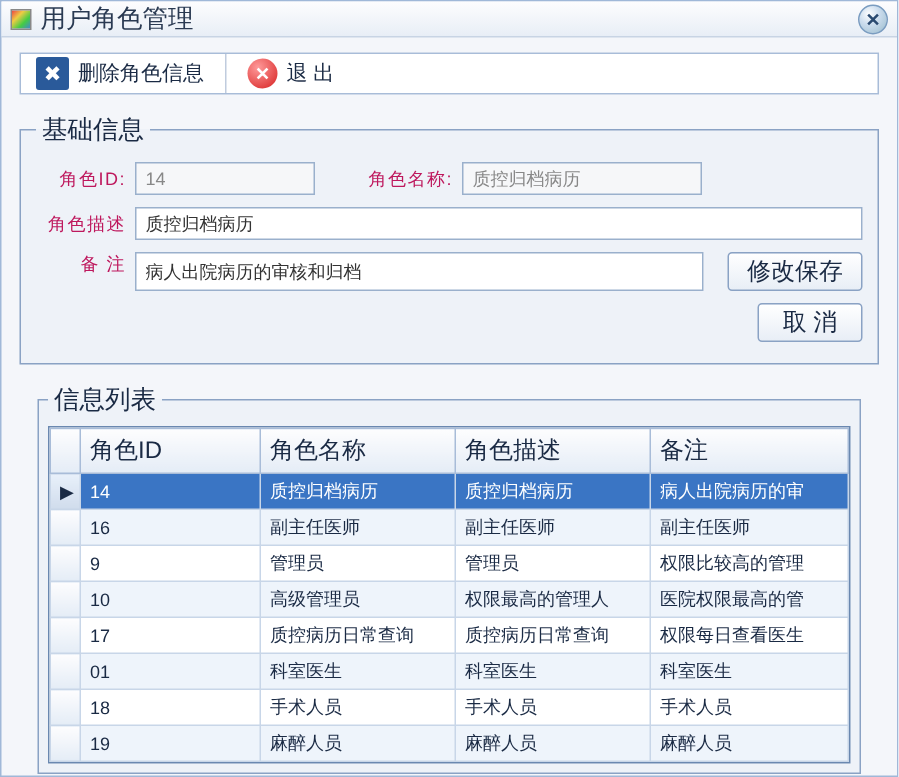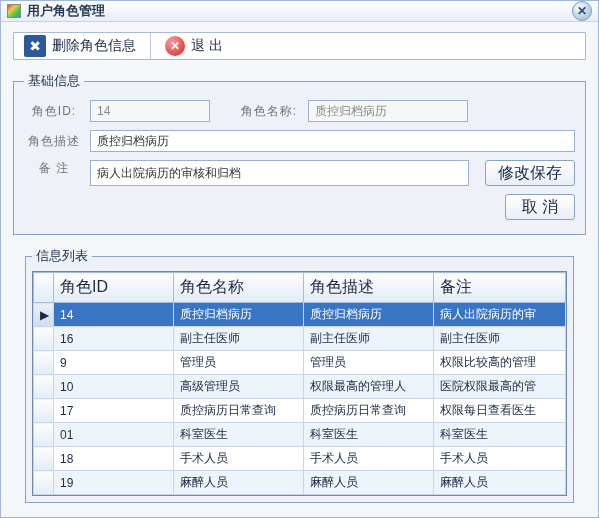--- a/index.html
+++ b/index.html
@@ -28,21 +28,21 @@
   padding: 0 6px;
   justify-content: space-between;
 }
 .titlebar-left { display: flex; align-items: center; gap: 6px; }
 .app-icon {
   width: 14px; height: 14px;
   display: inline-block;
   background: linear-gradient(135deg,#e44,#ec4,#4c4,#48c);
   border: 1px solid #888;
 }
-.titlebar-title { font-weight: bold; color: #2a3a52; font-size: 13px; }
+.titlebar-title { font-weight: normal; color: #2a3a52; font-size: 17px; }
 .close-btn {
   width: 20px; height: 20px; border-radius: 50%;
   background: radial-gradient(circle at 35% 30%, #fff, #cde 40%, #9bc 100%);
   border: 1px solid #7a9cc0;
   display: flex; align-items: center; justify-content: center;
   color: #2a4a70; font-weight: bold; cursor: pointer;
 }
 .toolbar {
   margin: 10px 12px 6px 12px;
   background: #fff;
@@ -71,33 +71,33 @@
 }
 
 fieldset {
   margin: 6px 12px;
   border: 1px solid #8aa2c4;
   padding: 10px 10px 10px 10px;
   background: #eef2f8;
 }
 legend {
   padding: 0 4px;
-  font-size: 13px;
+  font-size: 17px;
   color: #1a2a44;
 }
 .form-row {
   display: flex;
   align-items: center;
   margin-bottom: 8px;
   gap: 6px;
 }
 .form-label {
   width: 60px;
-  text-align: center;
-  color: #737373;
+  text-align: right;
+  color: #be185d;
   letter-spacing: 1px;
 }
 .form-input {
   height: 22px;
   border: 1px solid #9ab0cc;
   background: #fff;
   padding: 2px 6px;
   font-size: 12px;
   color: #333;
 }

